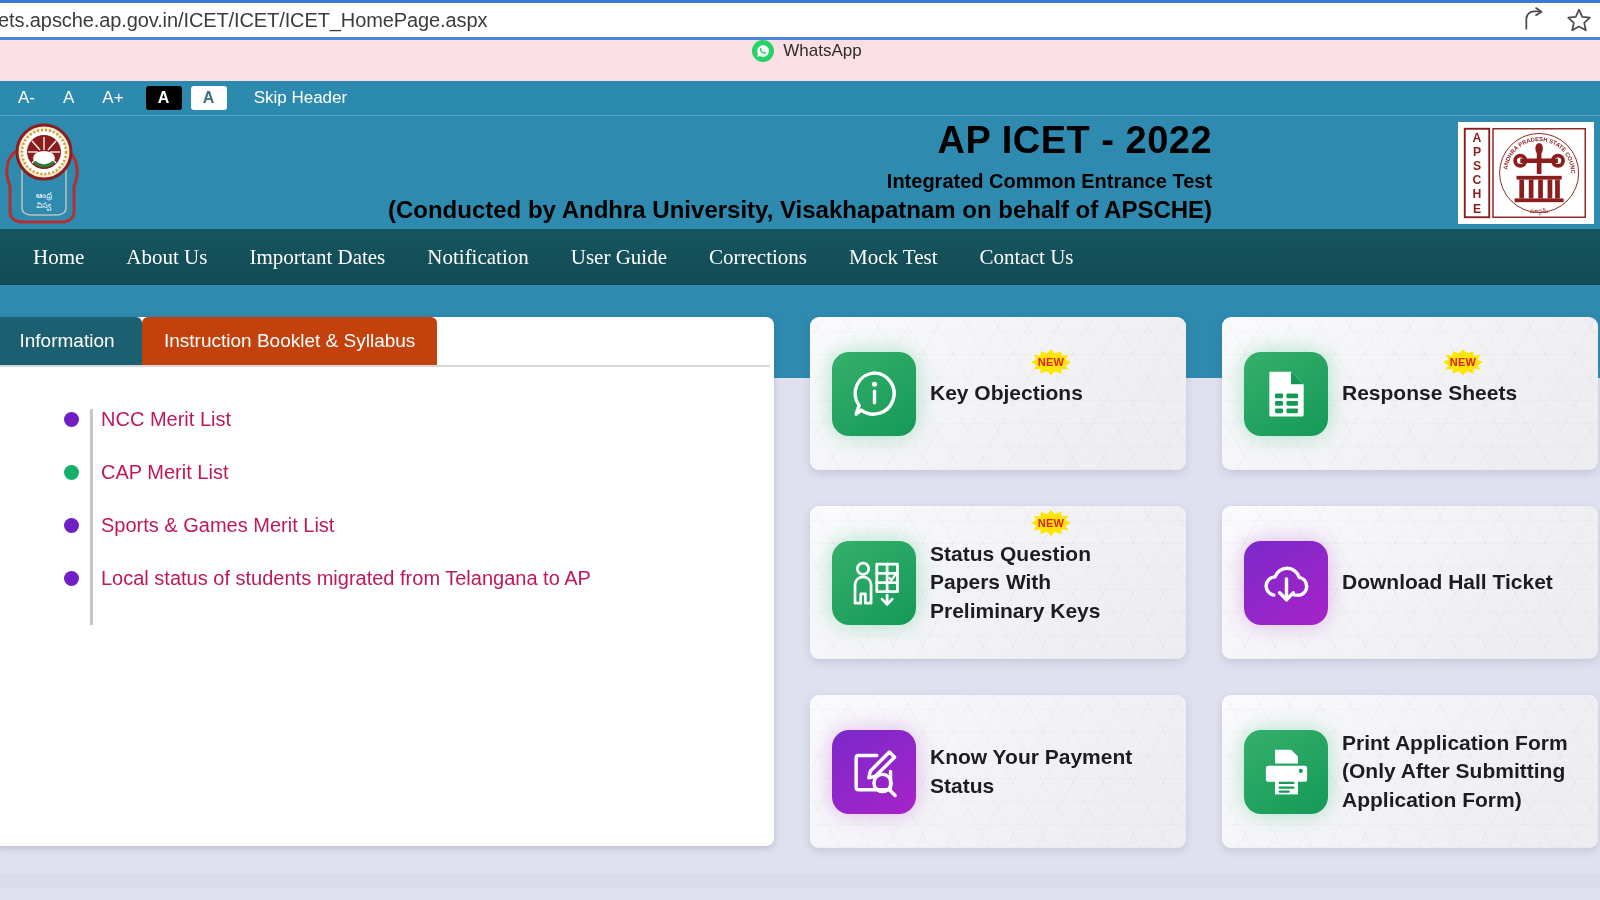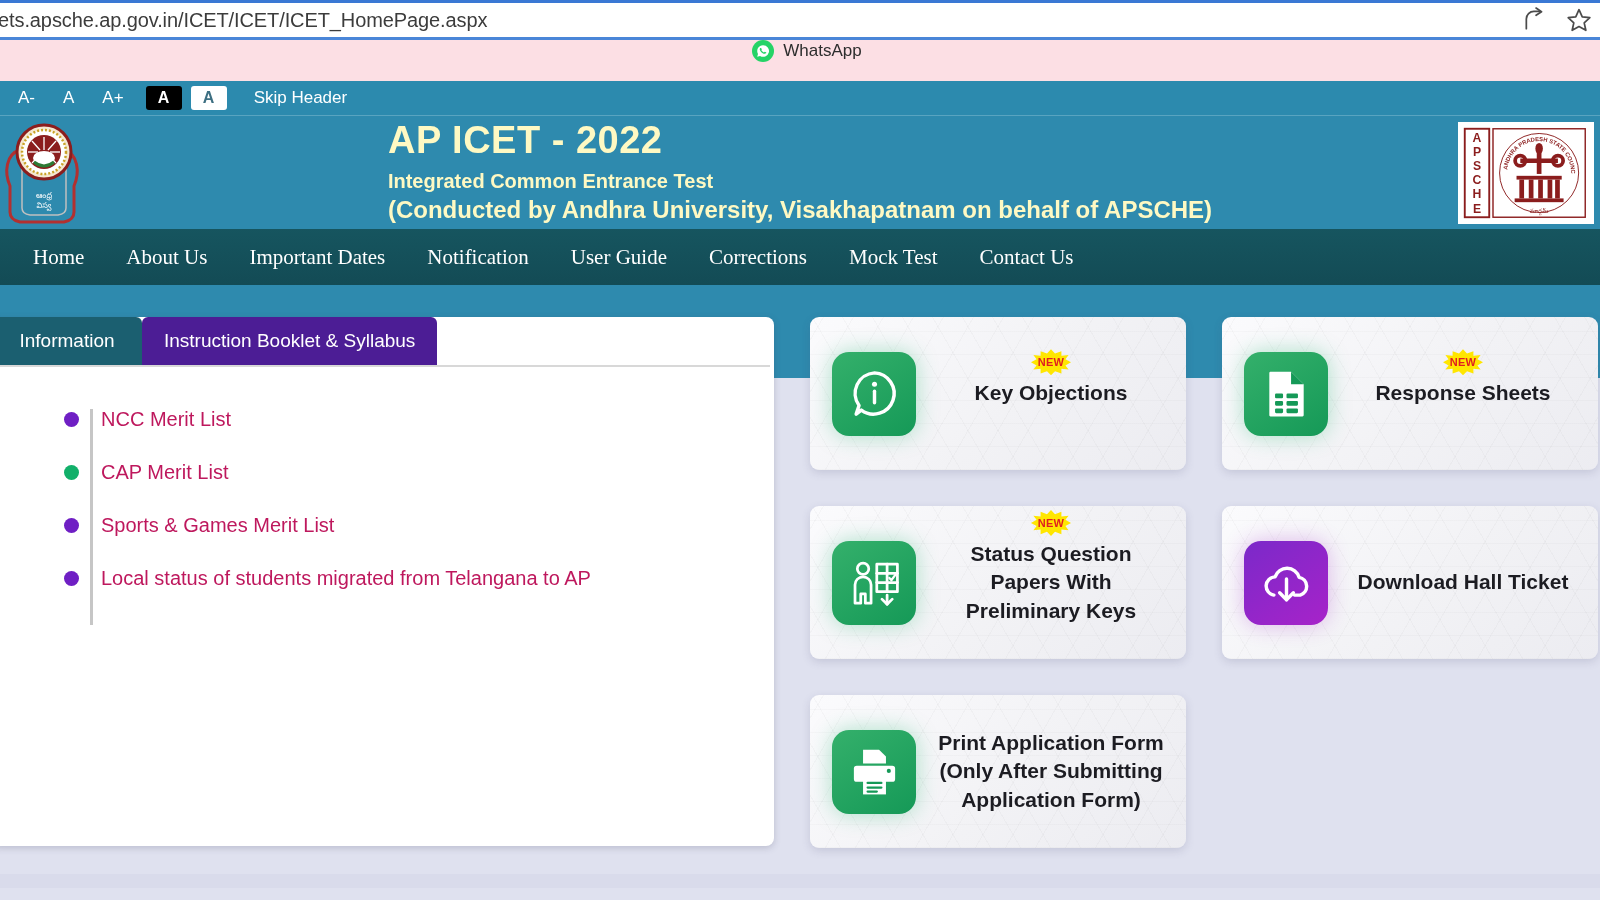--- a/index.html
+++ b/index.html
@@ -109,21 +109,21 @@
     position: relative;
     display: flex;
     align-items: center;
     justify-content: center;
     border-top: 1px solid #59a4c0;
   }
   #au-logo {
     position: absolute; left: 2px; top: 4px;
     width: 86px; height: 106px;
   }
-  #header-titles { text-align: left; color: #fef9c3; }
+  #header-titles { text-align: right; color: #000000; }
   #main-title {
     font-size: 38px; font-weight: bold; letter-spacing: 0.5px;
     line-height: 1.1; margin-bottom: 6px;
   }
   #sub-title-1 { font-size: 20px; font-weight: bold; line-height: 1.3; }
   #sub-title-2 { font-size: 24px; font-weight: bold; line-height: 1.3; }
   #apsche-logo-box {
     position: absolute; right: 6px; top: 6px;
     width: 136px; height: 102px;
     background: #ffffff;
@@ -178,21 +178,21 @@
   .tab {
     display: flex; align-items: center; justify-content: center;
     color: #ffffff;
     font-size: 19px;
     padding: 0 22px;
     border-radius: 6px 6px 0 0;
     cursor: pointer;
     white-space: nowrap;
   }
   #tab-information { background: #1b5f70; min-width: 150px; }
-  #tab-instruction { background: #4c1d95; }
+  #tab-instruction { background: #c2410c; }
   #tab-underline {
     height: 2px;
     background: #d8d8d8;
     margin: 0 4px;
   }
   #info-list {
     padding: 26px 0 0 72px;
     position: relative;
   }
   #timeline-line {
@@ -251,21 +251,20 @@
     border-radius: 17px;
     margin-left: 22px;
     flex: 0 0 84px;
     display: flex; align-items: center; justify-content: center;
   }
   .icon-green { background: linear-gradient(145deg,#34b06b 0%, #159957 100%); box-shadow: 0 0 22px rgba(30,180,110,0.35); }
   .icon-purple { background: linear-gradient(145deg,#7b29c9 0%, #a723c9 100%); box-shadow: 0 0 22px rgba(160,40,200,0.3); }
   .card-icon svg { width: 55px; height: 55px; }
   .card-text {
     flex: 1;
-    text-align: center;
     font-size: 21px;
     font-weight: bold;
     color: #1c1c22;
     line-height: 1.35;
     padding: 0 14px;
     position: relative;
   }
   .new-badge {
     position: absolute;
     top: -30px; left: 50%;
@@ -534,20 +533,34 @@
             <path d="M13 35 a8 8 0 0 1 1-15.9 A11 11 0 0 1 35 19.5 a8 8 0 0 1 1 15.5 h-5"></path>
             <line x1="24" y1="21" x2="24" y2="39"></line>
             <polyline points="18,33 24,39 30,33"></polyline>
           </svg>
         </span>
         <span class="card-text">
           <span class="label-line">Download Hall Ticket</span>
         </span>
       </div>
 
+      <div class="card">
+        <span class="card-icon icon-purple">
+          <svg viewBox="0 0 48 48" fill="none" stroke="#ffffff" stroke-width="3" stroke-linecap="round" stroke-linejoin="round">
+            <path d="M38 24 V38 a2 2 0 0 1-2 2 H10 a2 2 0 0 1-2-2 V12 a2 2 0 0 1 2-2 h16"></path>
+            <path d="M37 7 l4.5 4.5 L25 28 l-6 1.5 L20.5 23.5 Z"></path>
+            <circle cx="31" cy="34" r="7.5"></circle>
+            <line x1="36.5" y1="39.5" x2="42" y2="45"></line>
+          </svg>
+        </span>
+        <span class="card-text">
+          <span class="label-line">Know Your Payment</span>
+          <span class="label-line">Status</span>
+        </span>
+      </div>
 
       <div class="card">
         <span class="card-icon icon-green">
           <svg viewBox="0 0 48 48" fill="#ffffff">
             <path d="M14 5 h14 l6 6 v6 H14 z"></path>
             <rect x="6" y="19" width="36" height="14" rx="2.5"></rect>
             <circle cx="36.5" cy="23.5" r="1.8" fill="#159957"></circle>
             <path d="M14 29 h20 v15 H14 z"></path>
             <g stroke="#159957" stroke-width="2" stroke-linecap="round">
               <line x1="18" y1="34" x2="30" y2="34"></line>

